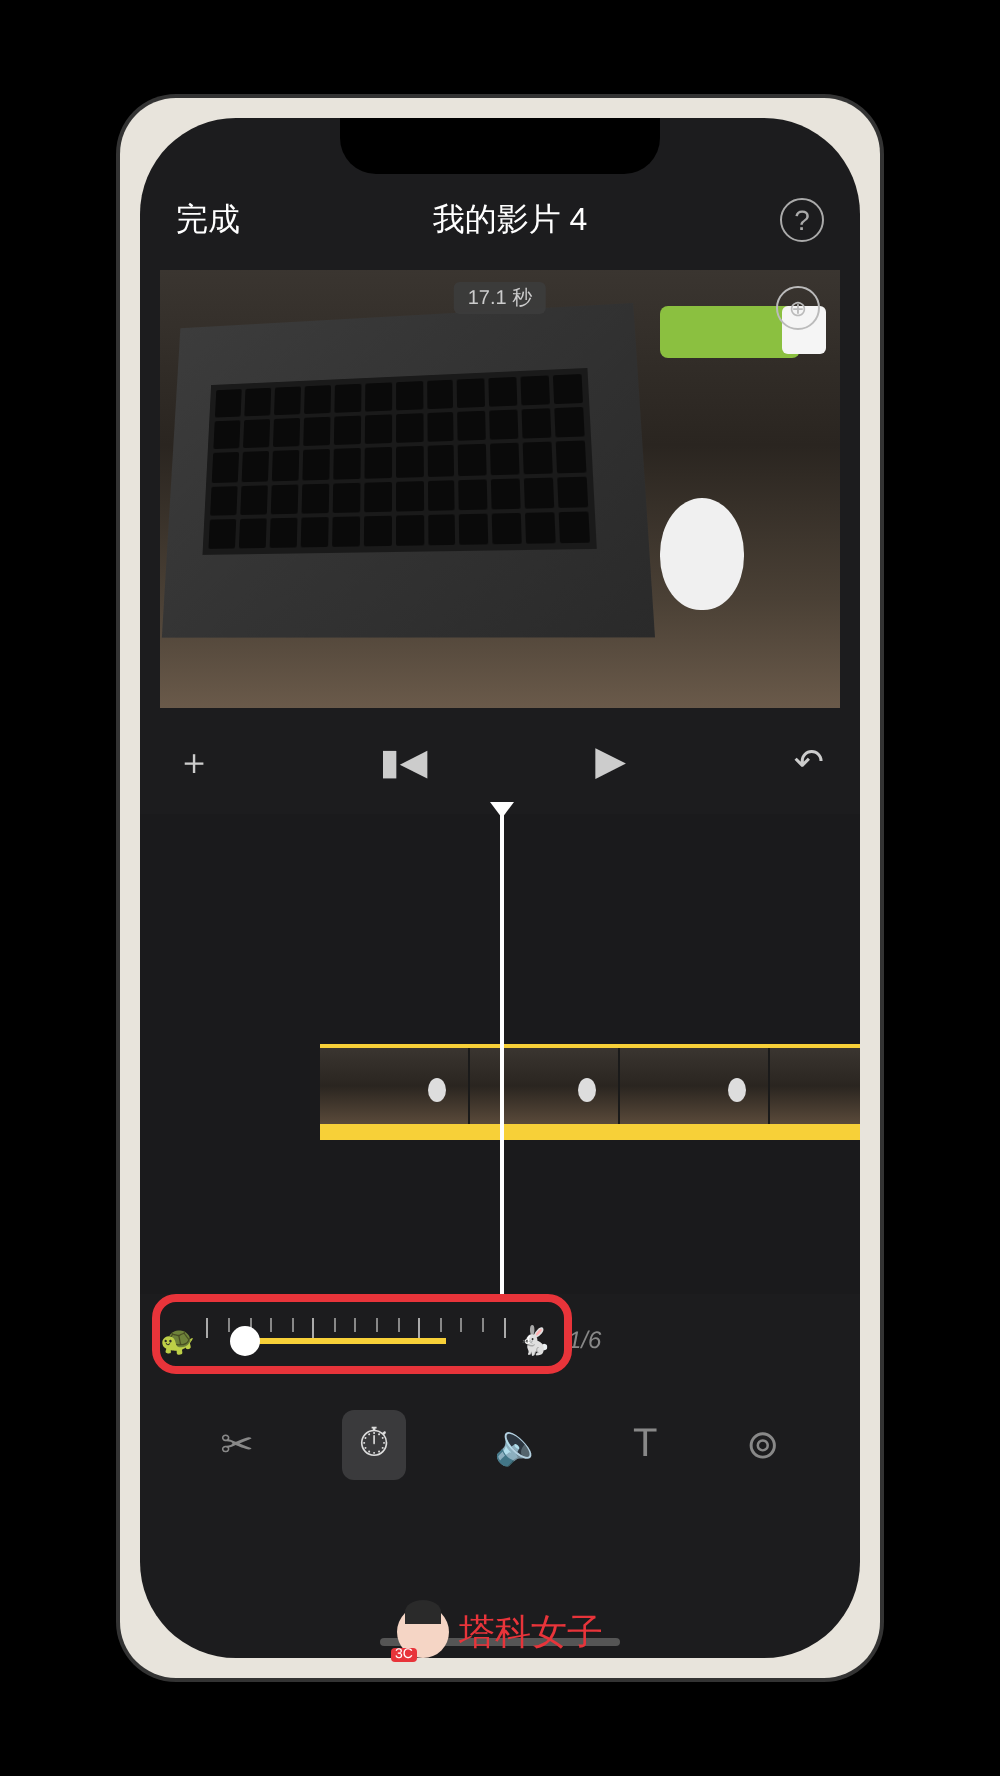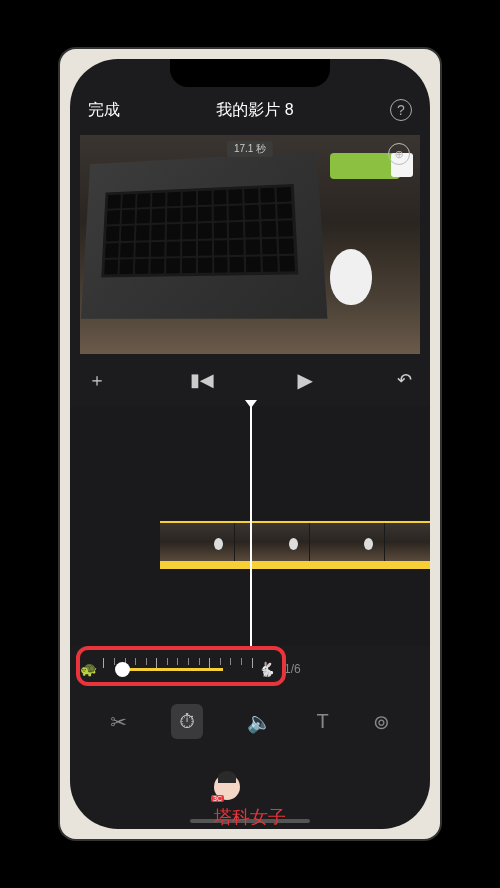--- a/index.html
+++ b/index.html
@@ -10,21 +10,21 @@
       display: flex;
       align-items: center;
       justify-content: center;
       font-family: -apple-system, "PingFang TC", sans-serif;
       overflow: hidden;
     }
     .phone-frame {
       width: 380px;
       height: 790px;
       background: #e8e4dc;
-      border-radius: 16px;
+      border-radius: 28px;
       padding: 10px;
       position: relative;
       box-shadow: 0 0 0 2px #333;
     }
     .phone-screen {
       width: 100%;
       height: 100%;
       background: #1c1c1e;
       border-radius: 48px;
       overflow: hidden;
@@ -224,21 +224,21 @@
       width: 68%; height: 3px;
       background: #f7d038;
     }
     .slider-thumb {
       position: absolute;
       left: 8%; top: -6px;
       width: 15px; height: 15px;
       background: #fff;
       border-radius: 50%;
     }
-    .speed-ratio { color: #888; font-size: 12px; }
+    .speed-ratio { color: #888; font-size: 12px; font-style: italic; }
     .speed-btns { display: flex; gap: 14px; margin-left: auto; }
     .speed-btn { color: #ccc; font-size: 14px; }
     .toolbar {
       display: flex;
       justify-content: space-around;
       align-items: center;
       padding: 12px 18px 8px;
       color: #888;
     }
     .tool { font-size: 20px; color: #888; }
@@ -247,24 +247,23 @@
       padding: 6px 8px;
       border-radius: 6px;
       color: #ddd;
     }
     .watermark {
       position: absolute;
       bottom: 10px;
       left: 50%;
       transform: translateX(-50%);
       display: flex;
-      align-items: flex-start;
+      align-items: center;
       gap: 5px;
       z-index: 200;
-      flex-direction: column;
     }
     .wm-avatar {
       width: 26px; height: 26px;
       background: #f5d5c5;
       border-radius: 50%;
       position: relative;
     }
     .wm-avatar::before {
       content: '';
       position: absolute;
@@ -294,21 +293,21 @@
   </style>
 </head>
 <body>
 
 <div class="phone-frame">
   <div class="phone-screen">
     <div class="notch"></div>
 
     <div class="header">
       <span class="header-done">完成</span>
-      <span class="header-title">我的影片 8</span>
+      <span class="header-title">我的影片 4</span>
       <span class="header-help">?</span>
     </div>
 
     <div class="video-preview">
       <div class="laptop">
         <div class="keyboard">
           <div class="key"></div>
             <div class="key"></div>
             <div class="key"></div>
             <div class="key"></div>

